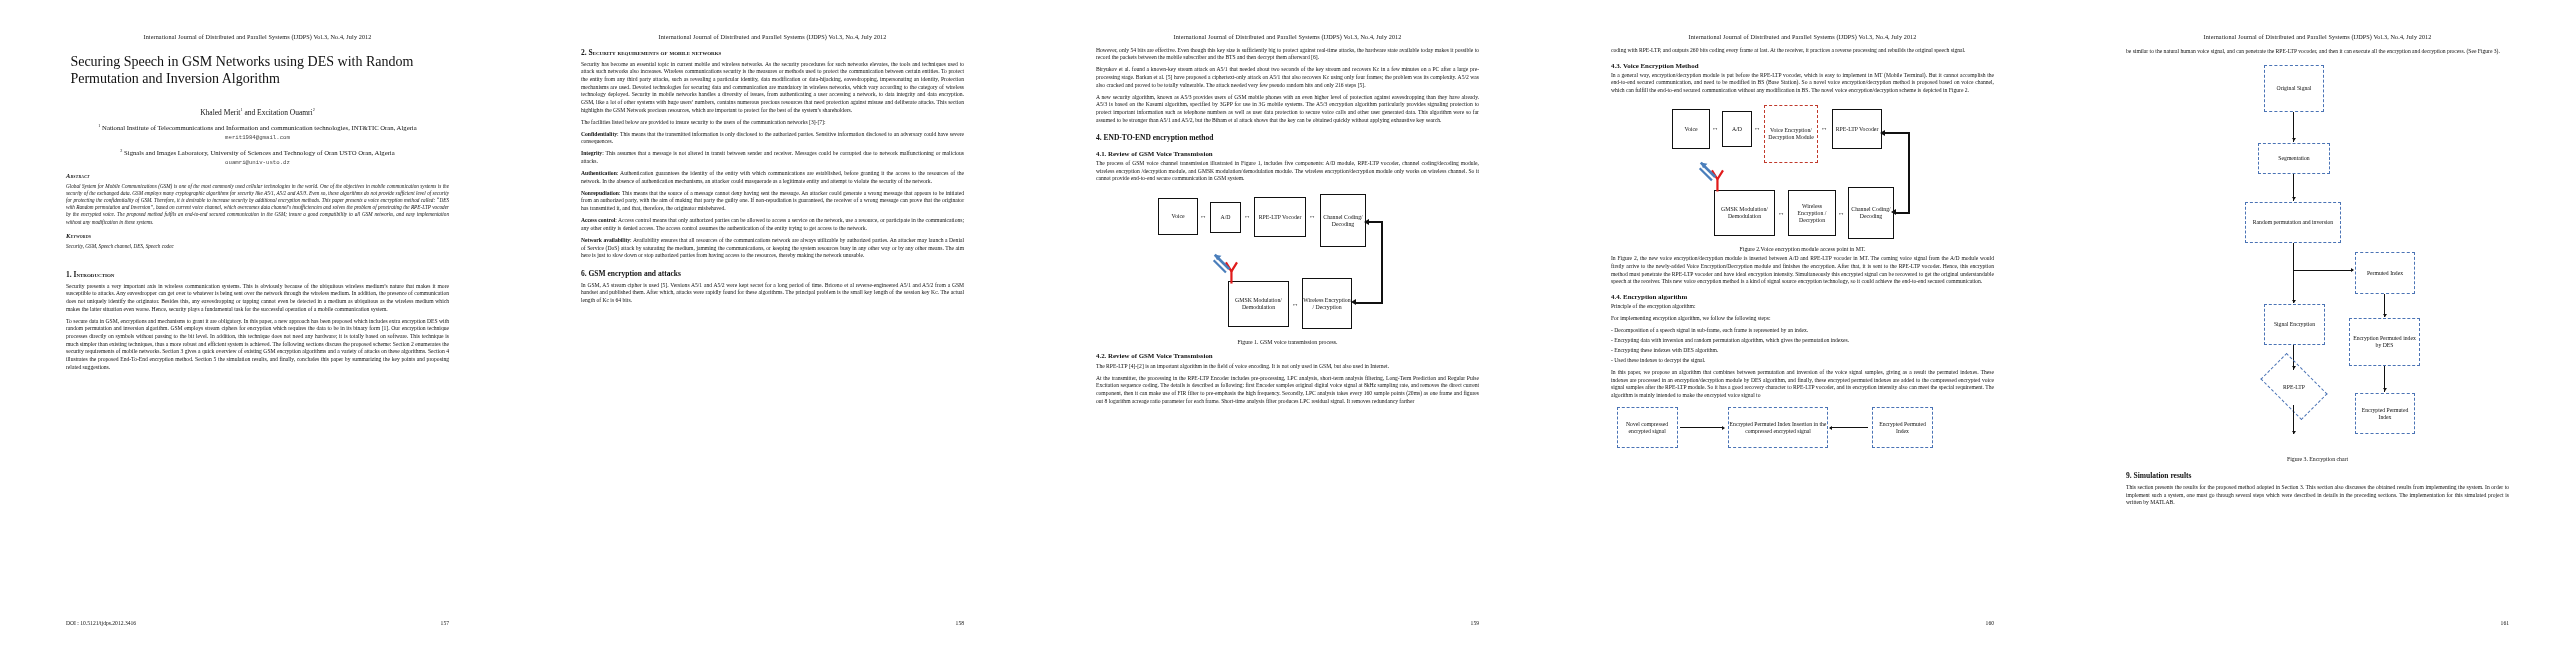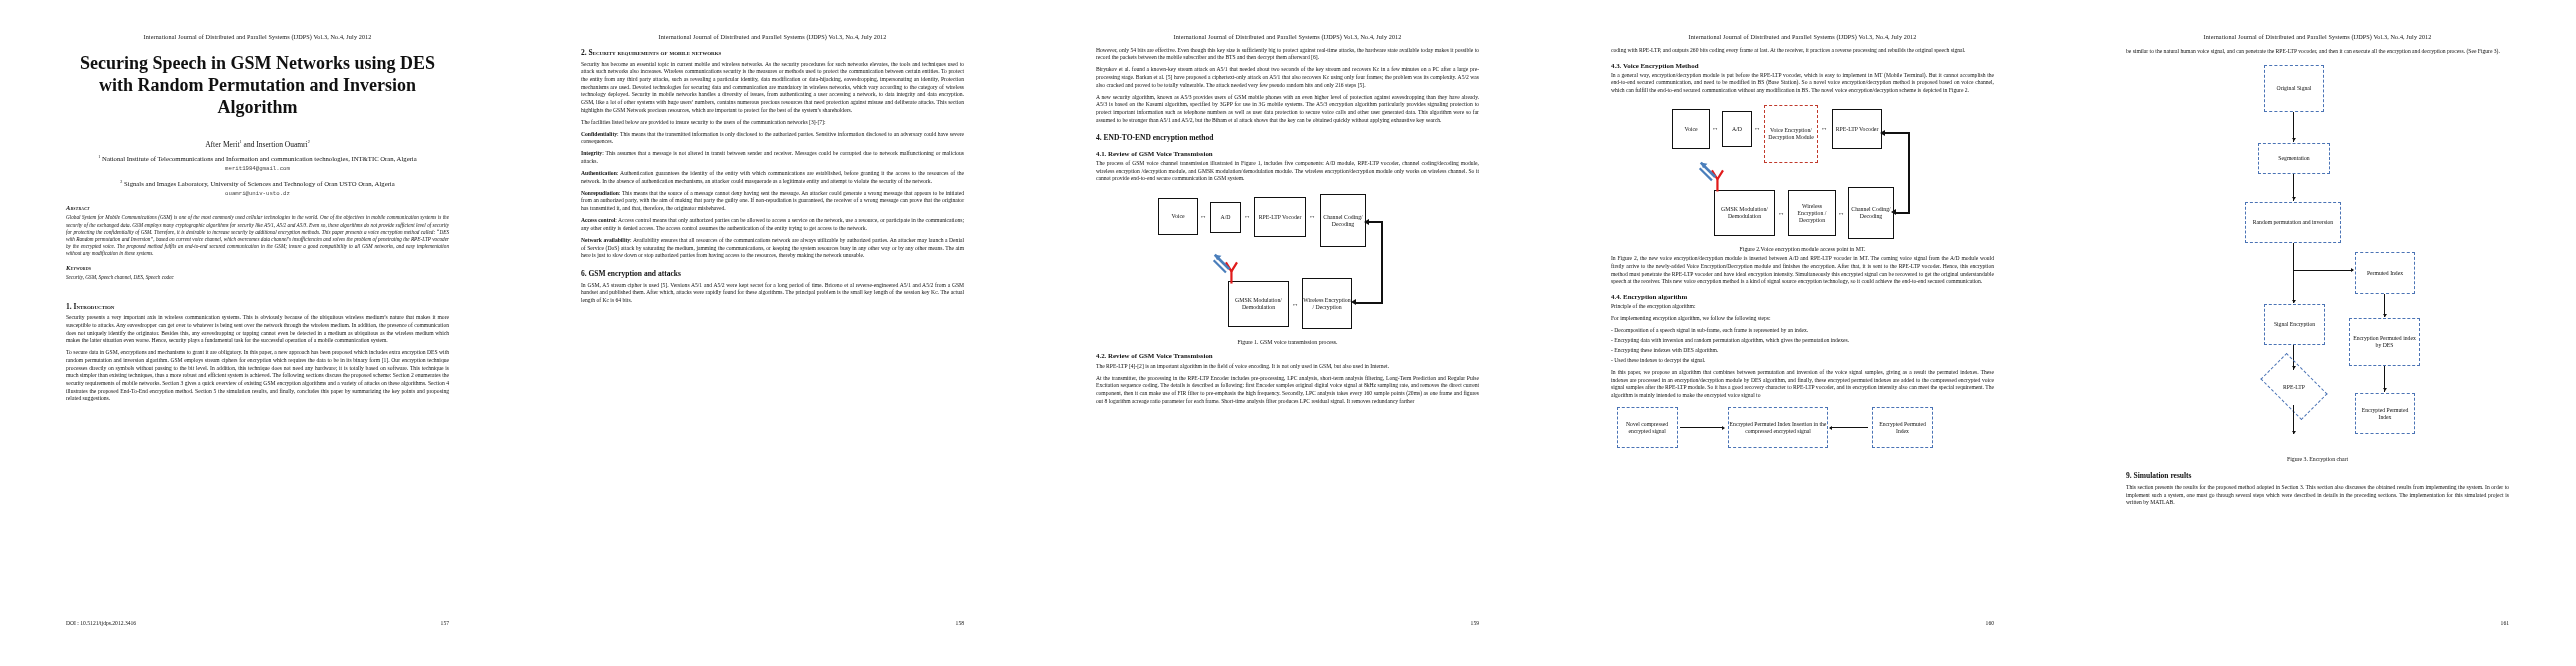--- a/index.html
+++ b/index.html
@@ -1,21 +1,21 @@
 <!DOCTYPE html>
 <html style="font-size:9px"><head>
 <meta charset="utf-8">
 <style>
   html,body{margin:0;padding:0;background:#ffffff;}
   body{width:2576px;height:667px;font-family:"Liberation Serif",serif;color:#111;}
   .spread{display:flex;width:2576px;height:667px;}
   .page{width:515px;height:667px;position:relative;background:#fff;box-sizing:border-box;}
   .inner{position:absolute;left:66px;right:66px;top:0;bottom:0;}
   .runhead{text-align:center;font-size:6.2px;letter-spacing:0.1px;margin:0;}
-  .title{text-align:center;font-weight:bold;font-size:18px;line-height:1.22;margin:13.3px 4.4px 0 4.4px;}
+  .title{font-weight:normal;font-size:14px;line-height:1.22;margin:13.3px 4.4px 0 4.4px;}
   .authors{text-align:center;font-size:7.5px;margin-top:20px;}
   .affil{text-align:center;font-size:6.7px;line-height:1.35;margin-top:5.6px;}
   .mail{text-align:center;font-family:"Liberation Mono",monospace;font-size:5.7px;color:#444;margin-top:1.7px;}
   sup{font-size:4.2px;vertical-align:super;}
   .h-sec{font-weight:bold;font-size:7.5px;margin:9px 0 3.9px 0;font-variant:small-caps;}
   .h-sec-n{font-weight:bold;font-size:7.5px;margin:9px 0 3.9px 0;}
   .h-sub{font-weight:bold;font-size:6.9px;margin:7.2px 0 3.3px 0;}
   .absh{font-style:italic;font-weight:bold;font-size:6.4px;font-variant:small-caps;letter-spacing:0.2px;margin:6.7px 0 3.3px 0;}
   p.abs{font-style:italic;font-size:5.2px;line-height:1.38;text-align:justify;margin:0 0 4.4px 0;}
   p.kw{font-style:italic;font-size:5.2px;line-height:1.38;margin:0;}
@@ -46,21 +46,21 @@
 </head>
 <body>
 
 <div class="spread">
 
   <div class="page">
     <div class="inner" style="top:33px;">
       <p class="runhead">International Journal of Distributed and Parallel Systems (IJDPS) Vol.3, No.4, July 2012</p>
       <div class="title">Securing Speech in GSM Networks using DES with Random Permutation and Inversion Algorithm</div>
       <div class="authors">
-        <span>After Merit</span><sup>1</sup><span> and Insertion Ouamri</span><sup>2</sup>
+        <span>Khaled Merit</span><sup>1</sup><span> and Excitation Ouamri</span><sup>2</sup>
       </div>
       <div class="affil"><sup>1</sup><span> National Institute of Telecommunications and Information and communication technologies, INT&amp;TIC Oran, Algeria</span></div>
       <div class="mail">merit1984@gmail.com</div>
       <div class="affil" style="margin-top:7.2px;"><sup>2</sup><span> Signals and Images Laboratory, University of Sciences and Technology of Oran USTO Oran, Algeria</span></div>
       <div class="mail">ouamri@univ-usto.dz</div>
 
       <div class="absh">Abstract</div>
       <p class="abs">Global System for Mobile Communications (GSM) is one of the most commonly used cellular technologies in the world. One of the objectives in mobile communication systems is the security of the exchanged data. GSM employs many cryptographic algorithms for security like A5/1, A5/2 and A5/3. Even so, these algorithms do not provide sufficient level of security for protecting the confidentiality of GSM. Therefore, it is desirable to increase security by additional encryption methods. This paper presents a voice encryption method called: “DES with Random permutation and Inversion”, based on current voice channel, which overcomes data channel's insufficiencies and solves the problem of penetrating the RPE-LTP vocoder by the encrypted voice. The proposed method fulfils an end-to-end secured communication in the GSM; insure a good compatibility to all GSM networks, and easy implementation without any modification in these systems.</p>
       <div class="absh">Keywords</div>
       <p class="kw">Security, GSM, Speech channel, DES, Speech codec</p>

